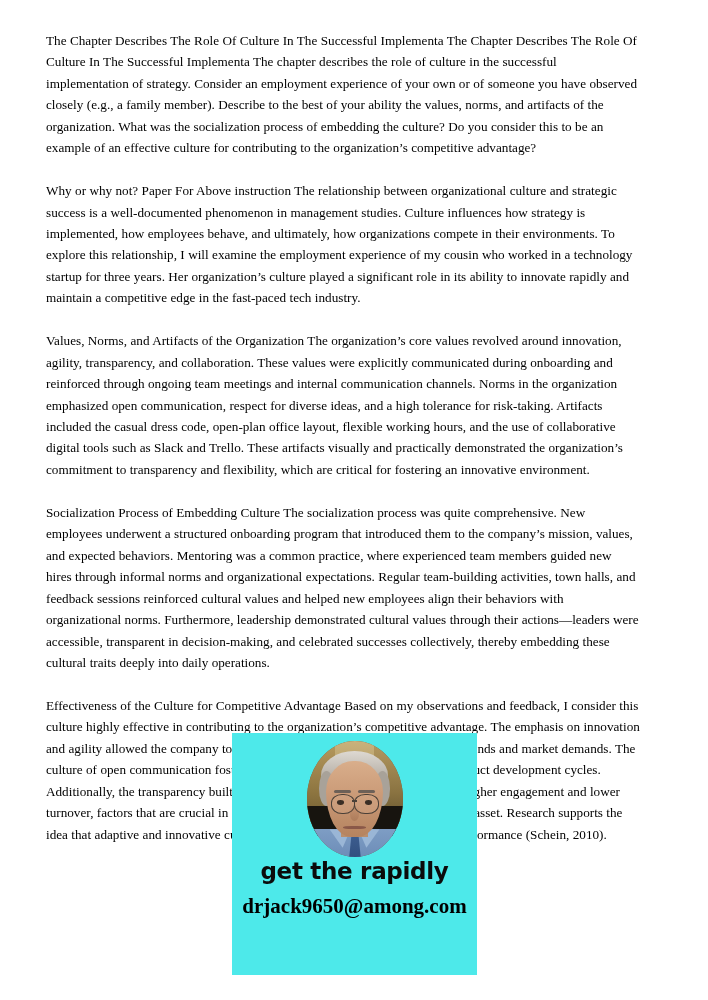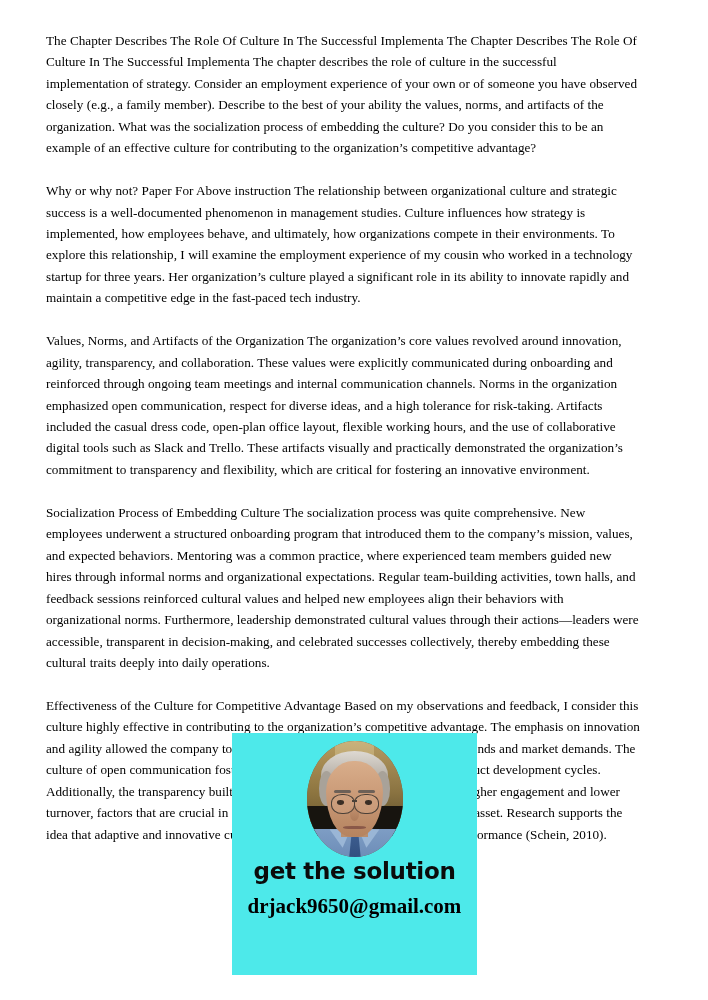--- a/index.html
+++ b/index.html
@@ -220,17 +220,17 @@
       <div class="ph-brow-r"></div>
       <div class="ph-glass-l"></div>
       <div class="ph-glass-r"></div>
       <div class="ph-bridge"></div>
       <div class="ph-eye-l"></div>
       <div class="ph-eye-r"></div>
       <div class="ph-nose"></div>
       <div class="ph-mouth"></div>
     </div>
 
-    <div class="promo-line" id="promo-line-2">get the solution</div>
-    <div id="promo-email">drjack9650@gmail.com</div>
+    <div class="promo-line" id="promo-line-2">get the rapidly</div>
+    <div id="promo-email">drjack9650@among.com</div>
   </div>
 
 </div>
 
 </body></html>

